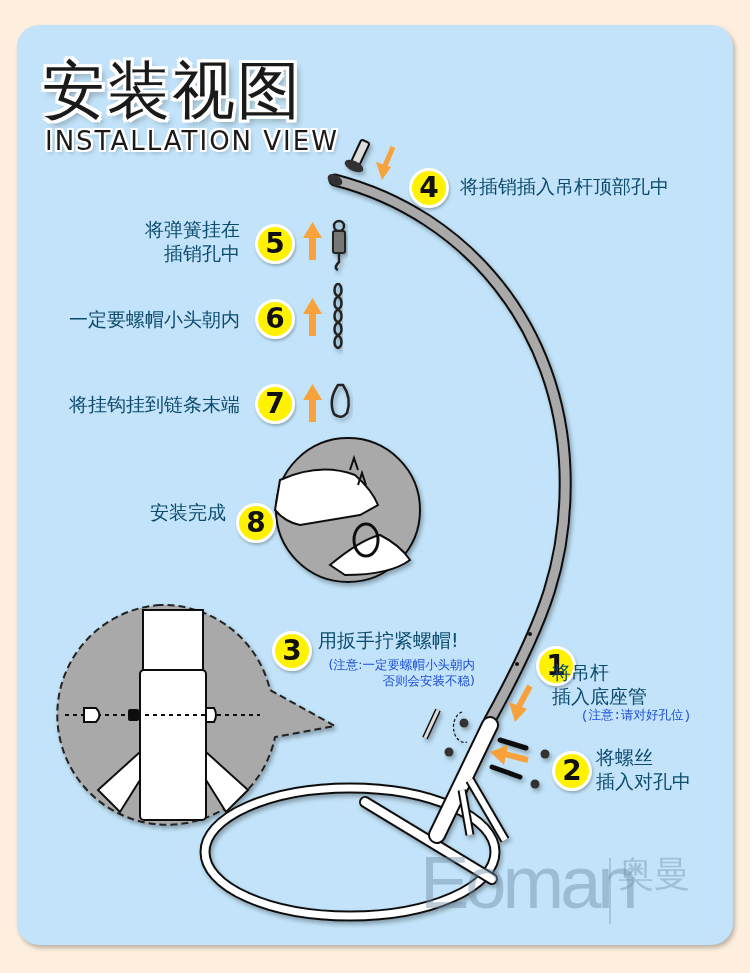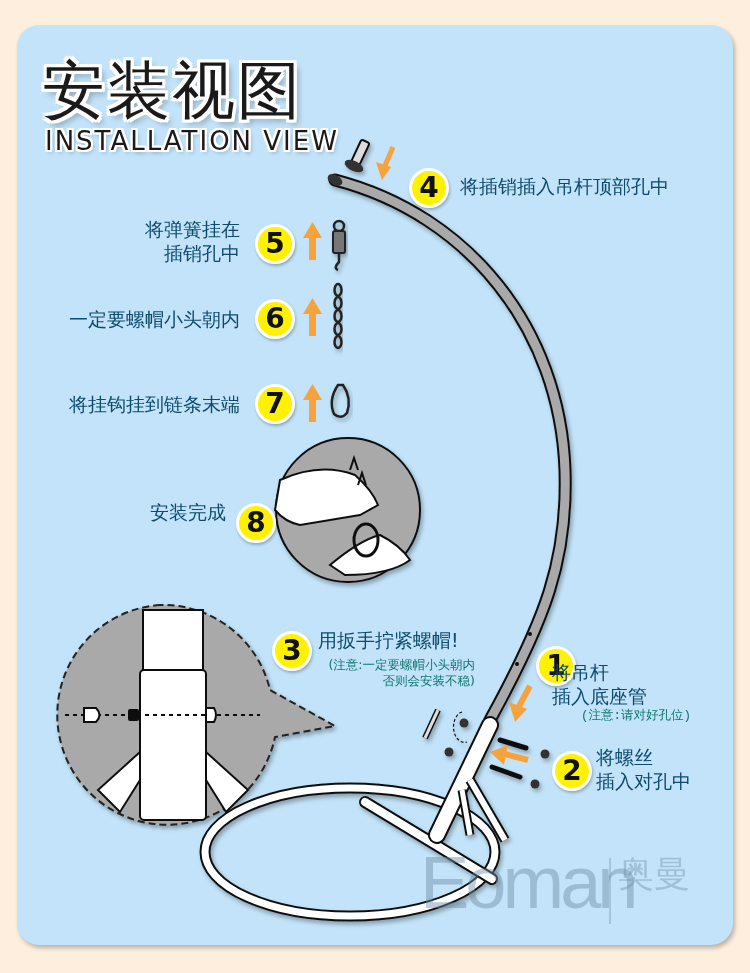--- a/index.html
+++ b/index.html
@@ -6,21 +6,21 @@
   body{width:750px;height:973px;background:#fdeedd;position:relative;overflow:hidden;font-family:"DejaVu Sans","Liberation Sans",sans-serif;}
   .panel{position:absolute;left:17px;top:25px;width:716px;height:920px;background:#c2e3f9;border-radius:22px;box-shadow:2px 3px 4px rgba(0,0,0,0.25);}
   .title-cn{position:absolute;left:42px;top:48px;font-size:63px;font-weight:normal;color:#1a1a1a;letter-spacing:2px;
     text-shadow:-3px -3px 0 #fff,3px -3px 0 #fff,-3px 3px 0 #fff,3px 3px 0 #fff,0 3px 0 #fff,0 -3px 0 #fff,3px 0 0 #fff,-3px 0 0 #fff,4px 5px 6px rgba(0,0,0,0.35);}
   .title-en{position:absolute;left:45px;top:126px;font-size:26px;color:#1a1a1a;letter-spacing:2px;font-family:"DejaVu Sans",sans-serif;
     text-shadow:-2px -2px 0 #fff,2px -2px 0 #fff,-2px 2px 0 #fff,2px 2px 0 #fff,0 2px 0 #fff,0 -2px 0 #fff,2px 0 0 #fff,-2px 0 0 #fff,2px 3px 4px rgba(0,0,0,0.3);}
   .badge{position:absolute;width:34px;height:34px;border-radius:50%;background:#fff200;border:3px solid #fff;box-shadow:1px 2px 3px rgba(0,0,0,0.25);
     font-weight:bold;font-size:28px;line-height:34px;text-align:center;color:#111;font-family:"DejaVu Sans",sans-serif;}
   .step{position:absolute;font-weight:normal;color:#0c4a6e;font-size:19px;line-height:24px;}
   .step.right{text-align:right;}
-  .note{position:absolute;color:#0f766e;font-size:12.5px;line-height:16px;}
+  .note{position:absolute;color:#1d4ed8;font-size:12.5px;line-height:16px;}
   .watermark{position:absolute;left:420px;top:840px;font-size:74px;font-weight:normal;color:rgba(110,140,165,0.45);letter-spacing:-4px;font-family:"Liberation Sans",sans-serif;}
   .watermark-cn{position:absolute;left:618px;top:850px;font-size:36px;color:rgba(110,140,165,0.4);}
   .wm-sep{position:absolute;left:609px;top:858px;width:2px;height:66px;background:rgba(110,140,165,0.35);}
   svg{position:absolute;left:0;top:0;}
 </style>
 </head>
 <body>
 
 <div class="panel"></div>
 

